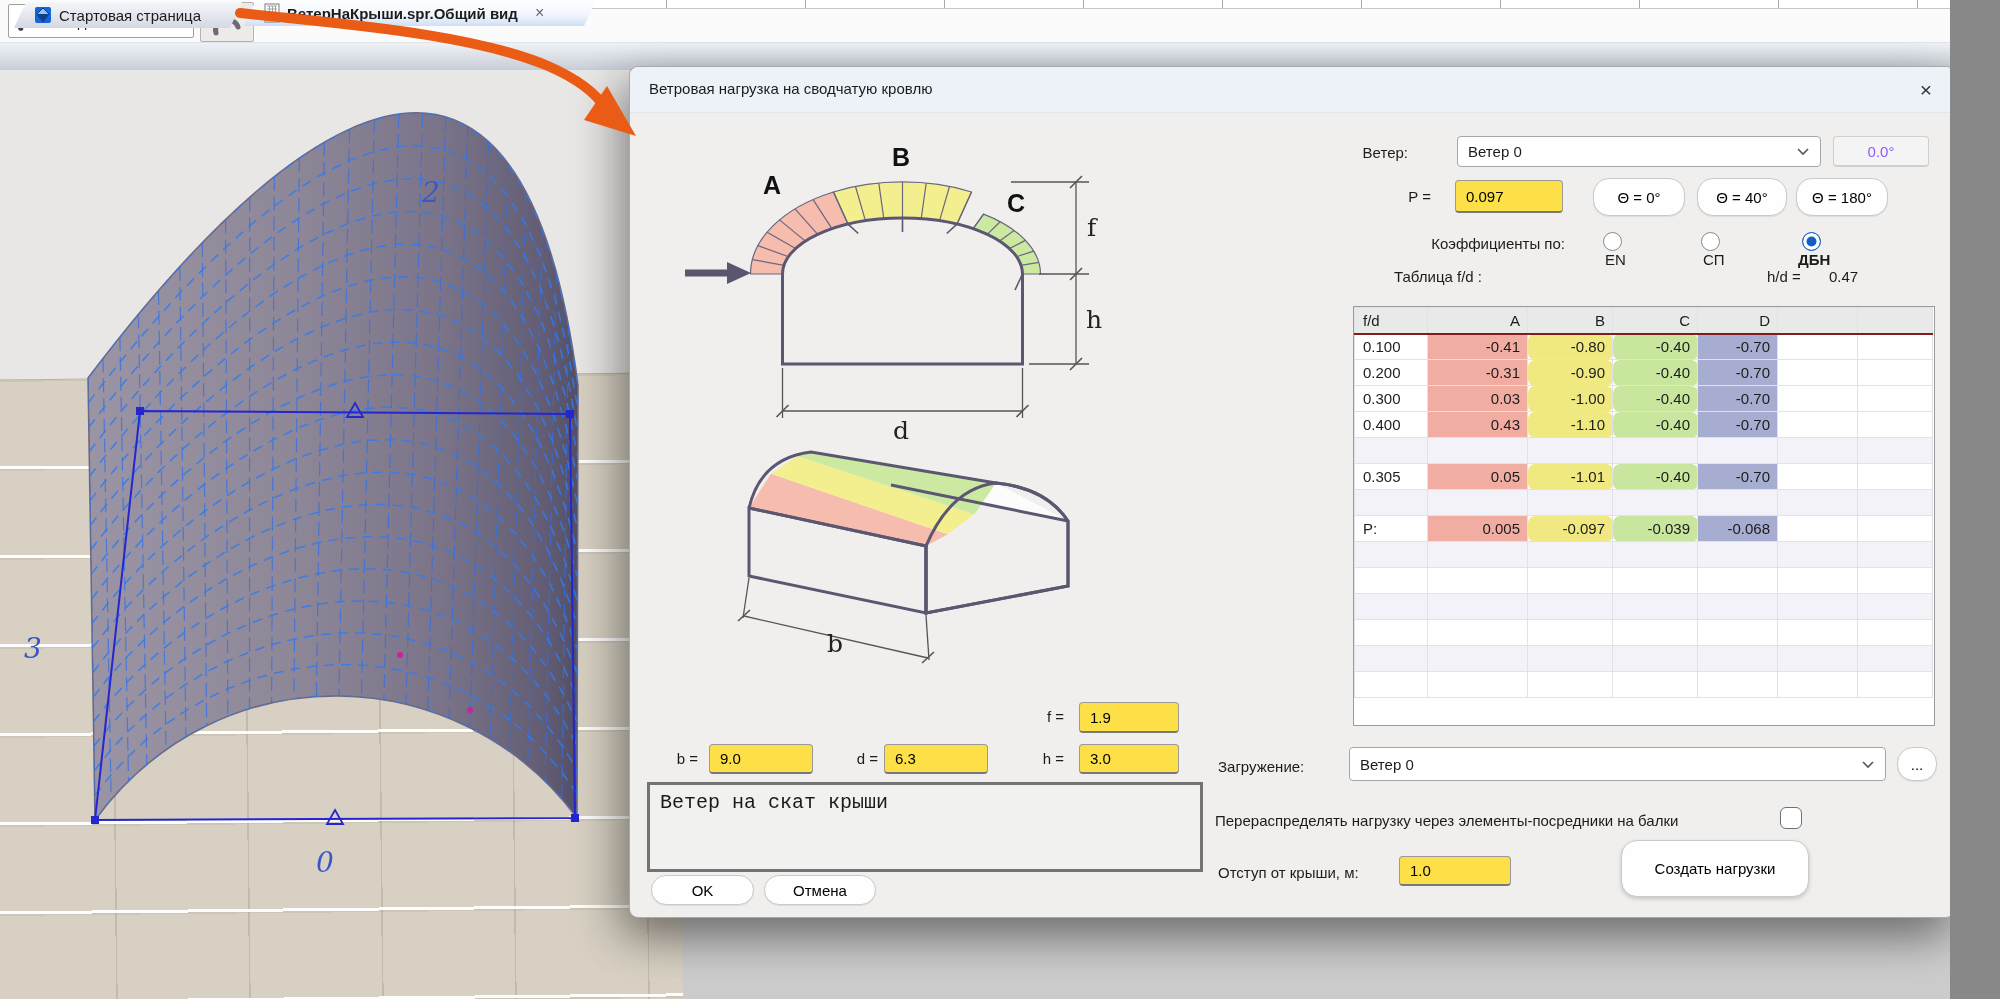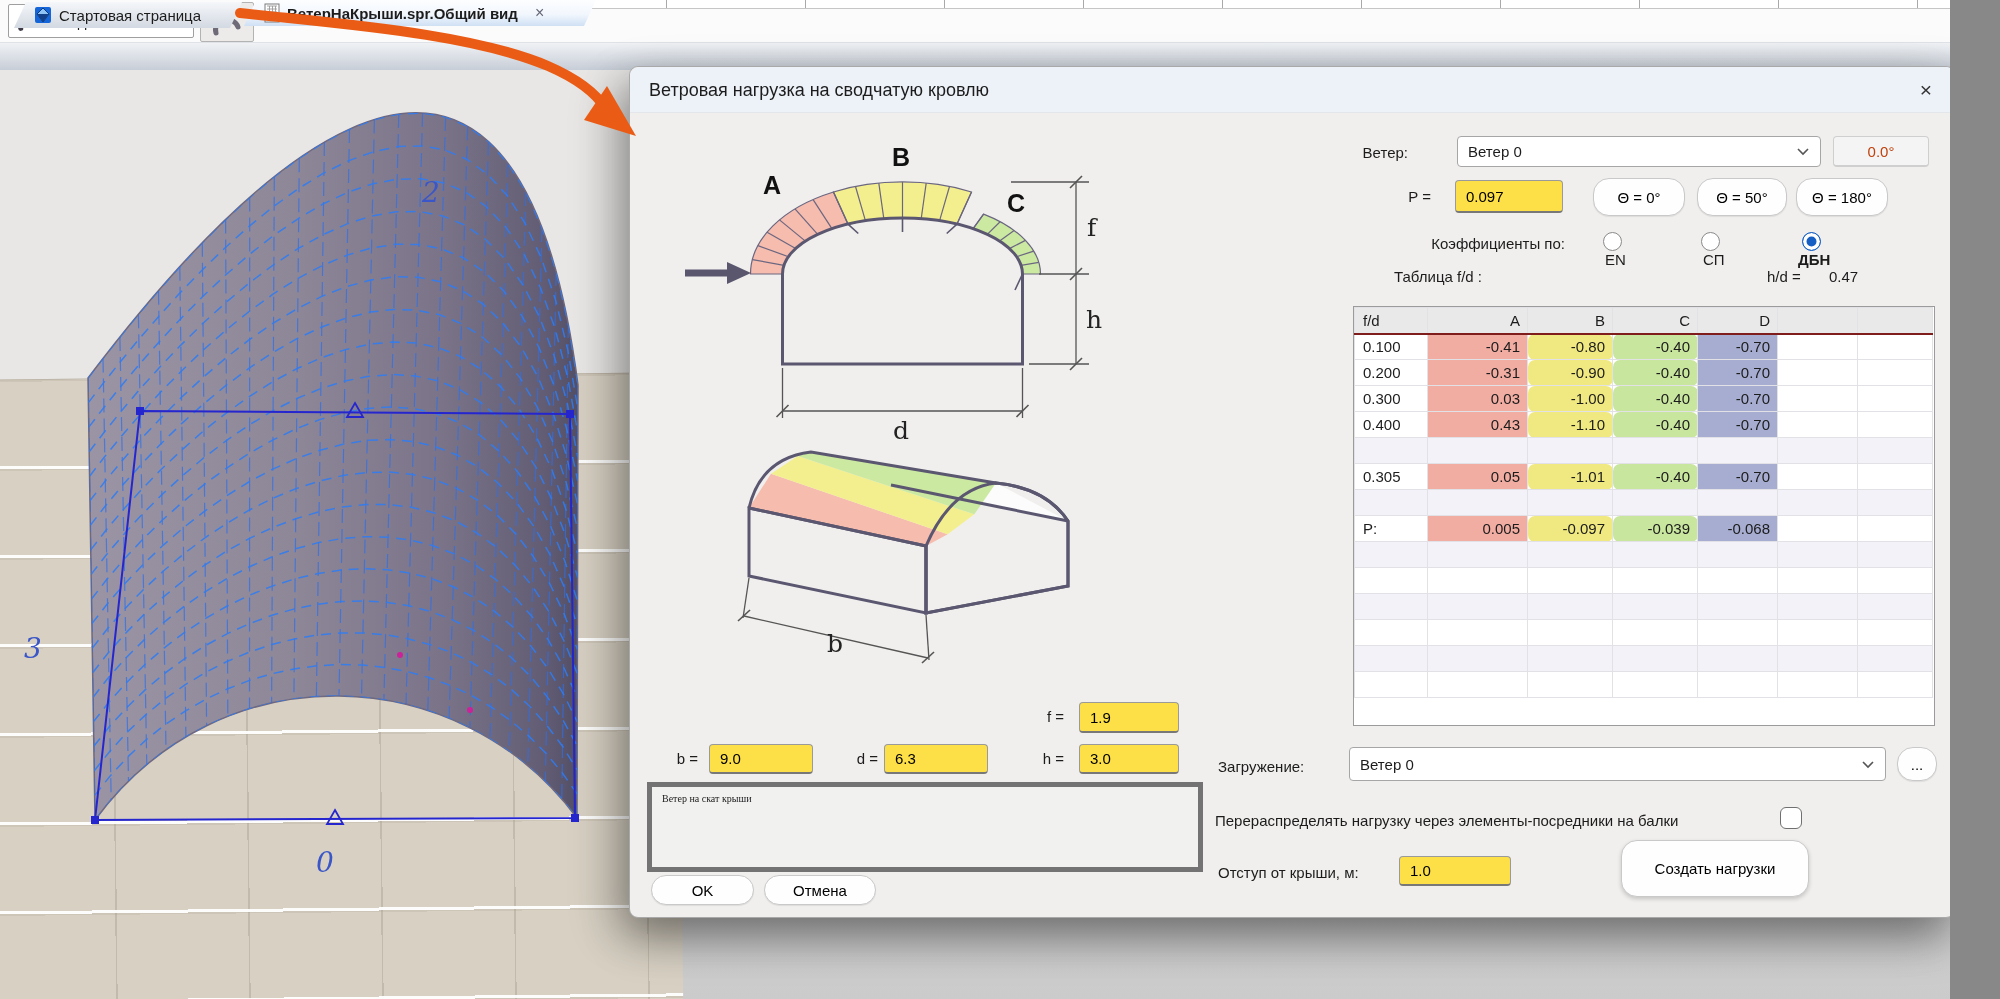--- a/index.html
+++ b/index.html
@@ -34,42 +34,42 @@
       #d7d0c3;
      border-top:1px solid #bdb5a7;}
   .mv{stroke:#2f6fe8;stroke-width:1.2;stroke-dasharray:14 6;opacity:.72;}
   .mh{fill:none;stroke:#2f7cf2;stroke-width:1.5;stroke-dasharray:10 7;opacity:.88;}
   .axis-num{font-family:"DejaVu Serif",serif;font-style:italic;font-size:28px;fill:#3a56c8;}
   
   .dialog{left:629px;top:66px;width:1324px;height:850px;background:#f0efed;border:1px solid #a9a9a9;
      border-radius:9px;box-shadow:0 18px 45px rgba(0,0,0,.38),-20px 18px 45px rgba(0,0,0,.16);z-index:5;}
   .titlebar{left:0;top:0;width:100%;height:46px;background:#edf2f9;border-radius:9px 9px 0 0;
      border-bottom:1px solid #e3e7ec;box-sizing:border-box;}
-  .title{left:19px;top:13px;font-size:18px;}
+  .title{left:19px;top:13px;font-size:15px;}
   .dclose{left:1278px;top:8px;width:36px;height:30px;font-size:21px;color:#333;display:flex;
      align-items:center;justify-content:center;}
   .lbl{font-size:15px;white-space:nowrap;}
   .tr{text-align:right;}
   .inp{background:#fde047;border:1px solid #9a9a9a;border-bottom:2px solid #787878;border-radius:4px;
      font-size:15px;padding:0 10px;box-sizing:border-box;font-family:"Liberation Sans",sans-serif;}
-  .inp:disabled,.inp.dis{background:#f4f4f4;color:#c2410c;border-color:#cfcfcf;border-bottom-color:#cfcfcf;}
+  .inp:disabled,.inp.dis{background:#f4f4f4;color:#8b5cf6;border-color:#cfcfcf;border-bottom-color:#cfcfcf;}
   .btn{background:#fefefe;border:1px solid #c9c9c9;border-radius:16px;font-size:15px;
      font-family:"Liberation Sans",sans-serif;display:flex;align-items:center;justify-content:center;
      box-shadow:0 1px 1px rgba(0,0,0,.08);box-sizing:border-box;text-align:center;}
   .cbo{background:#fff;border:1px solid #a6a6a6;border-radius:4px;display:flex;align-items:center;
      padding:0 10px;font-size:15px;box-sizing:border-box;}
   .cbo .grow{flex:1;}
   .chev{width:14px;height:9px;}
   .radio{width:19px;height:19px;border-radius:50%;border:1.5px solid #8a8a8a;background:#fff;box-sizing:border-box;}
   .radio.checked{border:1.5px solid #155fc4;background:#155fc4;box-shadow:inset 0 0 0 3.5px #fff;}
   .rlab{font-size:15px;margin-left:6px;}
   .rgrp{display:flex;align-items:center;position:absolute;flex-direction:column;}
   .checkbox{width:22px;height:22px;border:1.5px solid #707070;border-radius:6px;background:#fff;box-sizing:border-box;}
-  .txtarea{background:#f1f1f0;border:5px solid #737373;font-size:10px;padding:6px 10px;box-sizing:border-box;
-     font-family:Liberation Serif, serif;resize:none;color:#1c1c1c;}
+  .txtarea{background:#f1f1f0;border:3px solid #737373;font-size:20px;padding:6px 10px;box-sizing:border-box;
+     font-family:Liberation Mono, monospace;resize:none;color:#1c1c1c;}
   
   .twrap{left:723px;top:239px;width:580px;height:418px;border:1px solid #9b9b9b;background:#fff;overflow:hidden;}
   table.fd{border-collapse:collapse;table-layout:fixed;width:578px;font-size:15px;}
   table.fd th,table.fd td{height:26px;padding:0 7px 0 0;border:1px solid #e2e2e6;text-align:right;
      overflow:hidden;white-space:nowrap;box-sizing:border-box;}
   table.fd tr.hdr th{background:#e9e9e9;border-bottom:2px solid #7f1d1d;font-weight:normal;}
   table.fd th.first,table.fd td.rl{text-align:left;padding-left:8px;}
   table.fd td.z0{background:#f2ada3;}
   table.fd td.z1{background:#f0e981;border-radius:7px;}
   table.fd td.z2{background:#c8e69e;border-radius:7px;}
@@ -318,21 +318,21 @@
       <span class="grow">Ветер 0</span>
       <svg class="chev" viewBox="0 0 14 9">
           <polyline points="2,2 7,7 12,2" stroke="#555" stroke-width="1.6" fill="none"></polyline>
         </svg>
     </div>
     <input class="abs inp dis" style="left: 1203px; top: 69px; width: 96px; height: 31px; text-align: center;" disabled="" value="0.0°">
 
     <div class="abs lbl tr" style="left:721px;top:121px;width:80px">P =</div>
     <input class="abs inp" style="left: 825px; top: 113px; width: 108px; height: 33px;" value="0.097">
     <button class="abs btn" style="left:963px;top:111px;width:92px;height:38px">Θ = 0°</button>
-    <button class="abs btn" style="left:1067px;top:111px;width:90px;height:38px">Θ = 50°</button>
+    <button class="abs btn" style="left:1067px;top:111px;width:90px;height:38px">Θ = 40°</button>
     <button class="abs btn" style="left:1166px;top:111px;width:92px;height:38px">Θ = 180°</button>
 
     <div class="abs lbl tr" style="left:735px;top:168px;width:200px">Коэффициенты по:</div>
     <div class="rgrp" style="left:969px;top:165px">
       <span class="radio"></span>
       <span class="rlab">EN</span>
     </div>
     <div class="rgrp" style="left:1067px;top:165px">
       <span class="radio"></span>
       <span class="rlab">СП</span>

